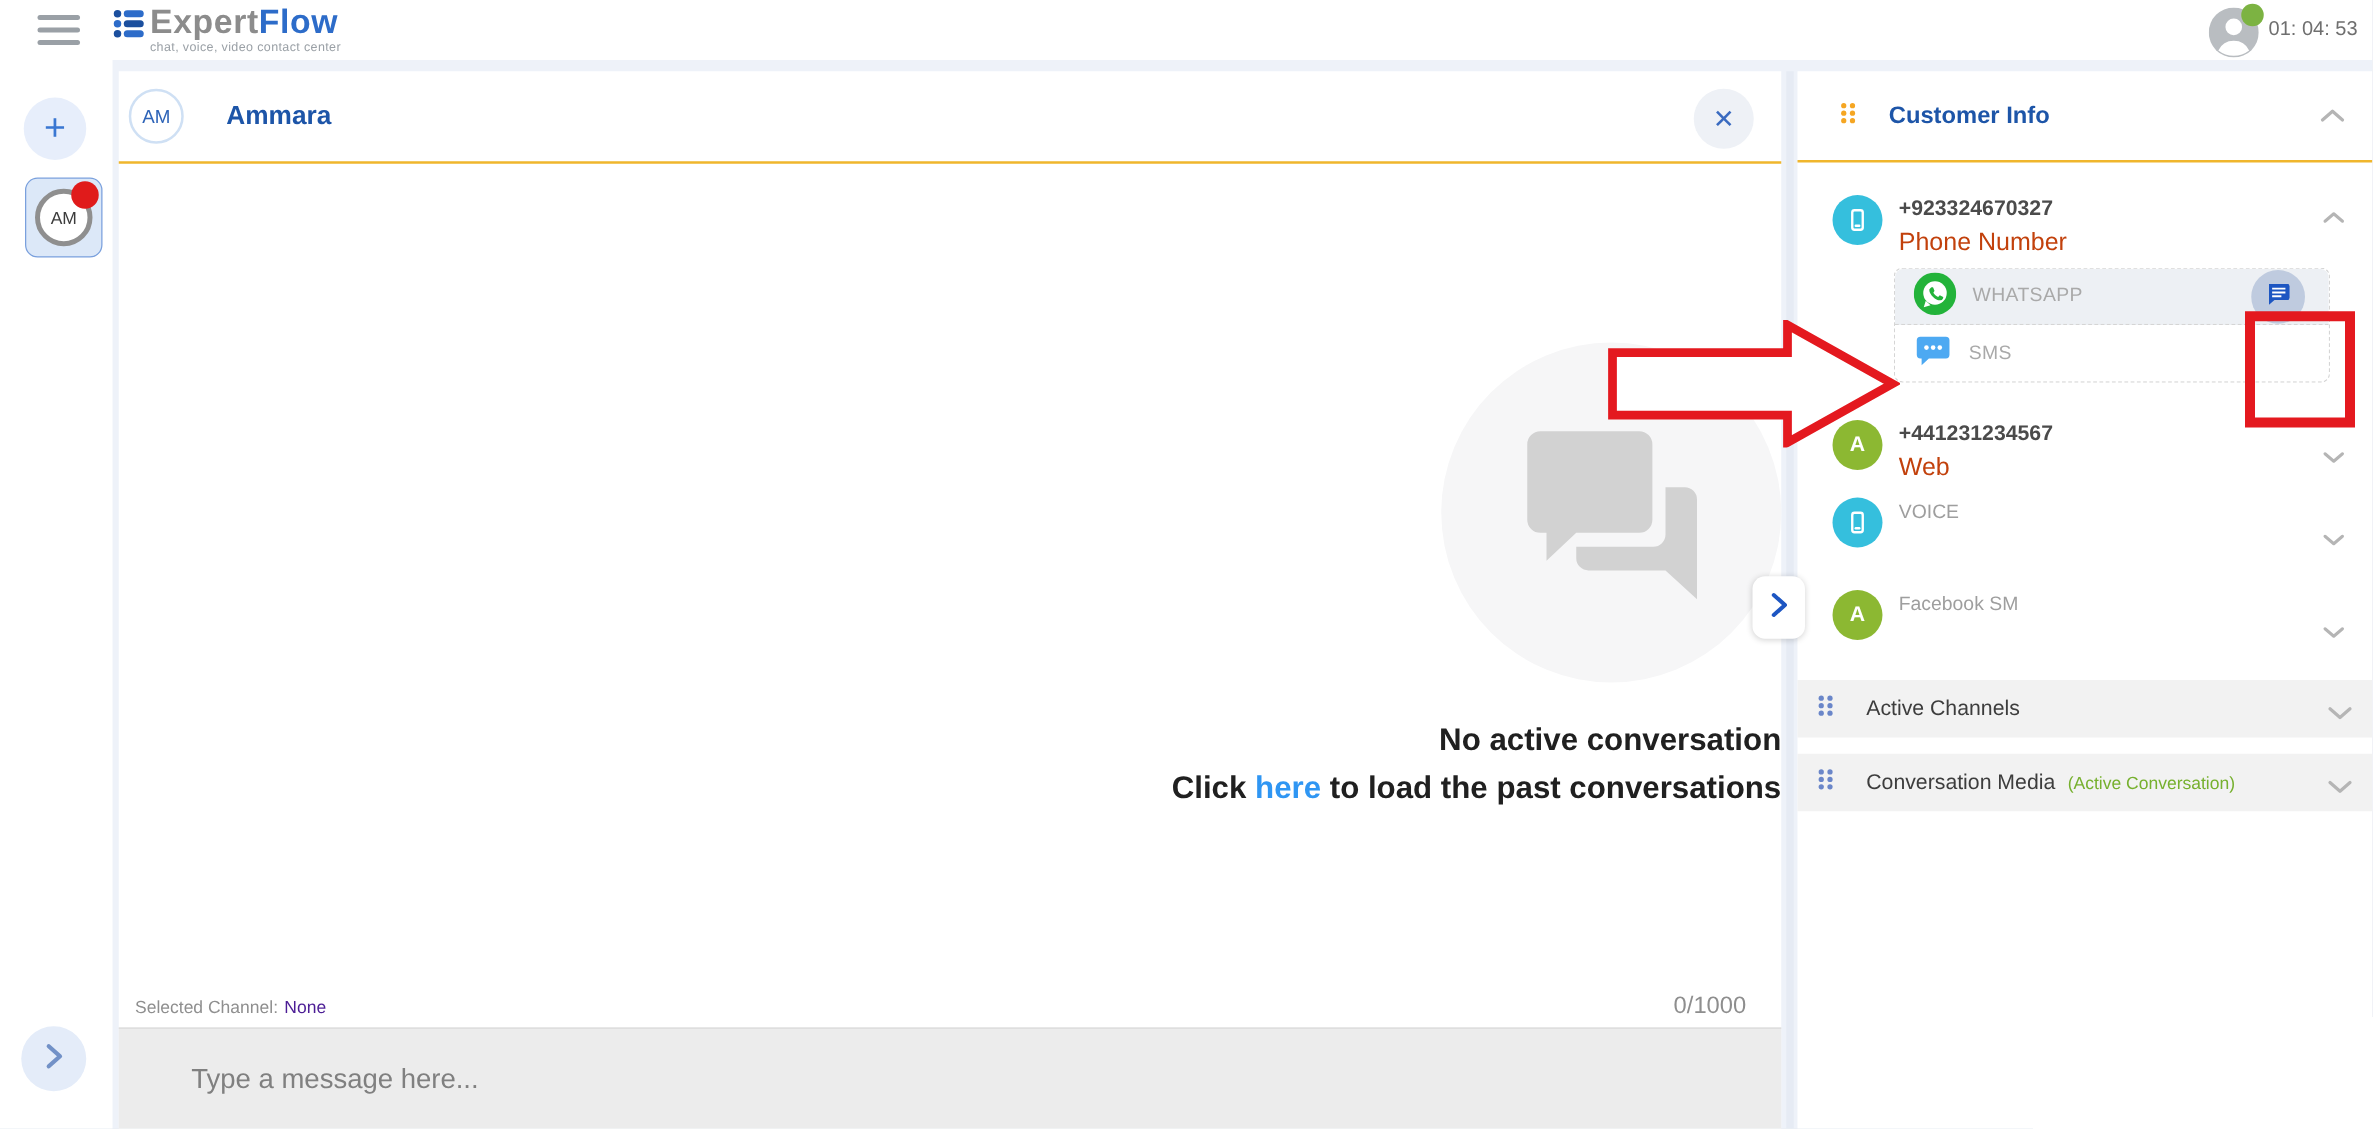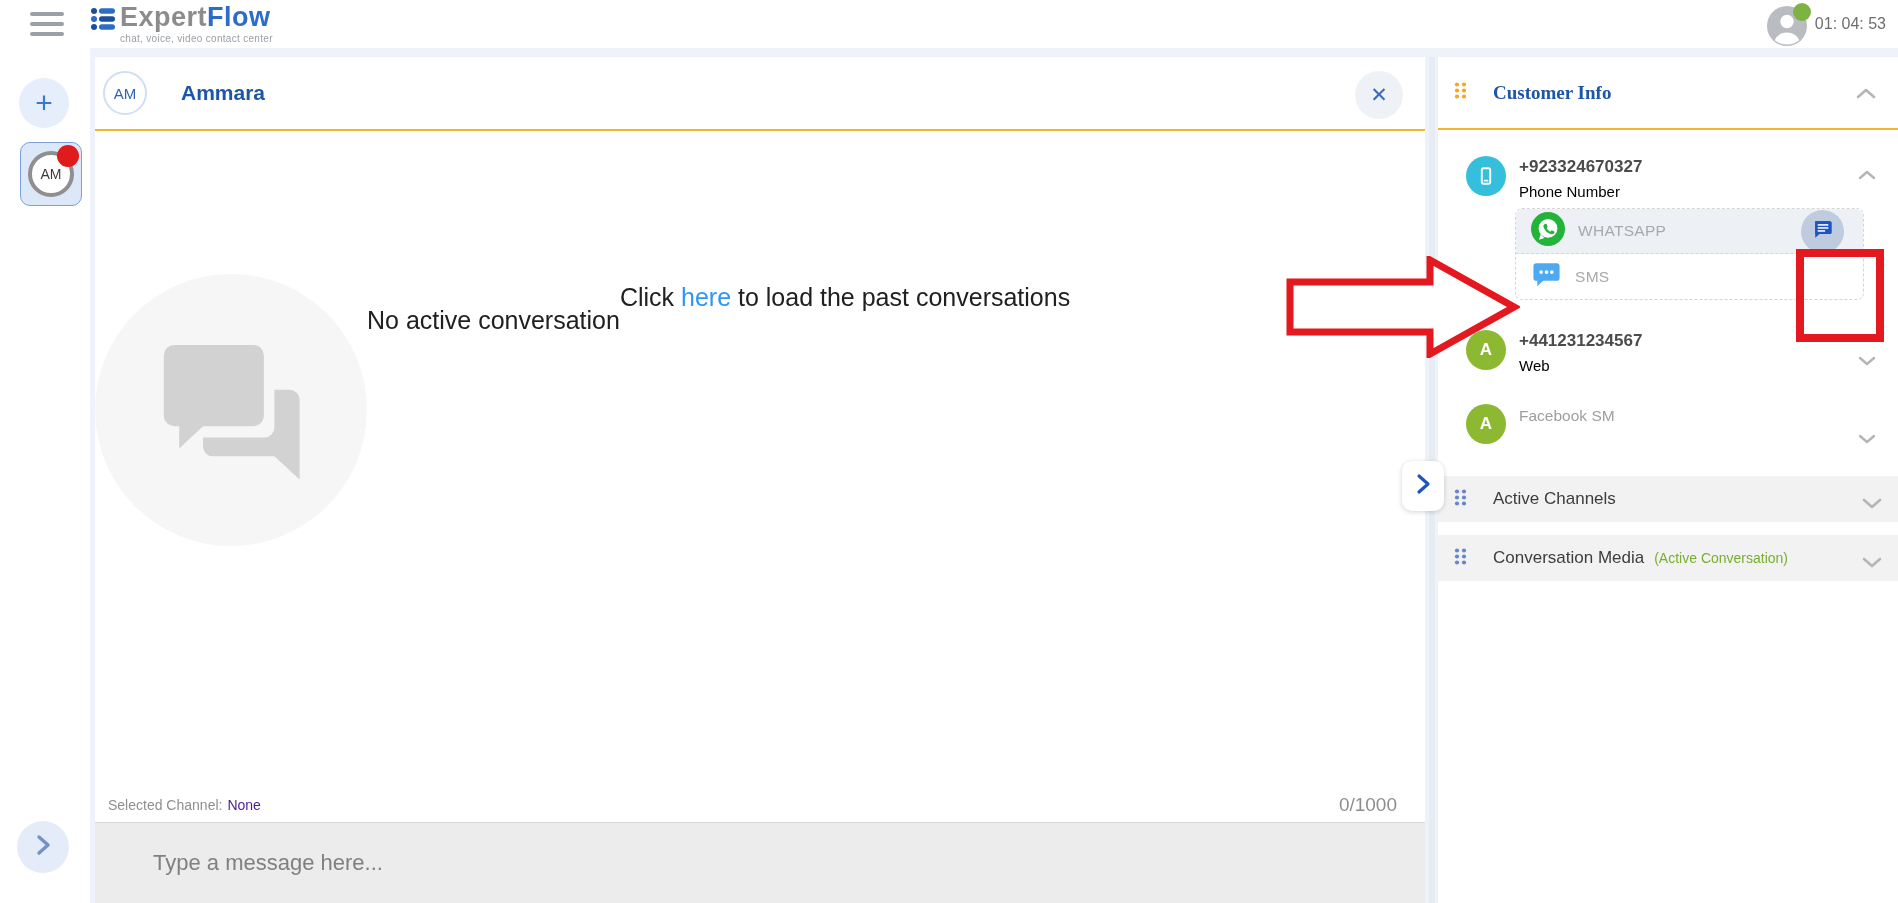--- a/index.html
+++ b/index.html
@@ -28,54 +28,54 @@
   .conv-ring { position:relative; width:46px; height:46px; border-radius:50%; background:#ffffff; border:4px solid #8f8f8f; display:flex; align-items:center; justify-content:center; font-size:14px; color:#3c3c3c; }
   .unread-dot { position:absolute; top:-10px; right:-9px; width:22px; height:22px; border-radius:50%; background:#e01b1b; }
   .rail-expand-btn { position:absolute; left:17px; top:773px; width:52px; height:52px; border-radius:50%; background:#e4ecf9; display:flex; align-items:center; justify-content:center; cursor:pointer; }
 
   
   .chat-panel { position:absolute; left:95px; top:57px; width:1330px; height:846px; background:#ffffff; z-index:2; }
   .chat-header { position:relative; height:74px; border-bottom:2px solid #f0b62c; display:flex; align-items:center; padding-left:8px; }
   .chat-avatar { width:44px; height:44px; border-radius:50%; border:2px solid #cfe0f4; display:flex; align-items:center; justify-content:center; font-size:15px; color:#2e64b8; background:#fff; }
   .chat-name { margin-left:34px; font-size:21px; font-weight:bold; color:#1d55a8; }
   .chat-close { position:absolute; right:22px; top:14px; width:48px; height:48px; border-radius:50%; background:#eef1f6; color:#3a6bc0; font-size:21px; display:flex; align-items:center; justify-content:center; cursor:pointer; }
-  .empty-state { position:absolute; left:0; right:0; top:217px; display:flex; flex-direction:row; align-items:flex-start; }
+  .empty-state { position:absolute; left:0; right:0; top:217px; display:flex; flex-direction:column; align-items:flex-end;font-weight:bold; }
   .empty-circle { width:272px; height:272px; border-radius:50%; background:#f6f6f7; display:flex; align-items:center; justify-content:center; }
   .empty-title { margin-top:32px; font-size:25px; color:#202020; }
   .empty-hint { margin-top:9px; font-size:25px; color:#202020; }
   .empty-hint .link { color:#2f96f3; cursor:pointer; }
   .chat-meta { position:absolute; left:0; right:0; bottom:81px; height:34px; display:flex; align-items:center; padding:0 28px 0 13px; }
   .meta-label { font-size:14px; color:#8f8f8f; }
   .meta-value { font-size:14px; color:#4c1d95; margin-left:5px; }
   .char-counter { margin-left:auto; font-size:19px; color:#8e8e8e; }
   .chat-inputbar { position:absolute; left:0; right:0; bottom:0; height:81px; background:#ececec; border-top:1px solid #d9d9d9; display:flex; align-items:center; }
   .msg-input { width:90%; margin-left:58px; background:transparent; border:none; outline:none; font-size:22px; color:#444; font-family:"Liberation Sans", sans-serif; }
   .msg-input::placeholder { color:#808080; opacity:1; }
   .panel-expand-btn { position:absolute; left:1402px; top:461px; width:42px; height:50px; background:#ffffff; border-radius:10px; box-shadow:0 1px 5px rgba(0,0,0,0.18); display:flex; align-items:center; justify-content:center; cursor:pointer; z-index:20; }
 
   
   .v-strip { position:absolute; left:1429px; top:57px; width:6px; height:846px; background:#e6ebf4; z-index:1; }
 
   
   .right-panel { position:absolute; left:1438px; top:57px; width:460px; height:846px; background:#ffffff; z-index:2; }
-  .ci-header { position:relative; height:73px; border-bottom:2px solid #f0b62c; display:flex; align-items:center; padding:0 16px;font-family:Liberation Serif, serif; }
+  .ci-header { position:relative; height:73px; border-bottom:2px solid #f0b62c; display:flex; align-items:center; padding:0 34px; }
   .ci-title { font-size:19px; font-weight:bold; color:#1d55a8; margin-left:26px; }
   .ci-collapse { position:absolute; right:22px; top:28px; cursor:pointer; }
   .tabs { display:flex; margin:7px 10px 0 10px; height:41px; }
   .tab { flex:1; display:flex; align-items:center; justify-content:center; font-size:16px; cursor:pointer; }
   .tab.inactive { background:#f4f4f4; color:#9b9b9b; }
   .tab.active { background:#ffffff; color:#1d5fc0; }
   .channels { padding:0 16px 0 28px; }
   .entry { position:relative; display:flex; margin-top:26px; min-height:44px; }
   .entry .e-icon { width:40px; height:40px; border-radius:50%; flex:none; display:flex; align-items:center; justify-content:center; color:#fff; font-size:17px; font-weight:bold; }
   .e-icon.teal { background:#35bfdd; }
   .e-icon.green { background:#8cb832; }
   .e-texts { margin-left:13px; padding-top:1px; }
   .e-value { font-size:17px; font-weight:bold; color:#4b4b4b; }
-  .e-type { font-size:15px; color:#000000; margin-top:6px; }
+  .e-type { font-size:20px; color:#c2410c; margin-top:6px; }
   .e-label { font-size:15.5px; color:#9e9e9e; padding-top:2px; }
   .e-chev { position:absolute; right:6px; cursor:pointer; }
   .e-chev.top { top:10px; } .e-chev.mid { top:22px; } .e-chev.low { top:26px; }
   .sub-list { margin:8px 18px 0 49px; border:1px dashed #d5d5d5; border-radius:7px; }
   .sub-row { position:relative; height:45px; display:flex; align-items:center; padding-left:15px; cursor:pointer; }
   .sub-row.first { background:#edf0f4; border-radius:7px 7px 0 0; border-bottom:1px dashed #d5d5d5; }
   .sub-label { margin-left:13px; font-size:15.5px; color:#a9a9a9; letter-spacing:0.3px; }
   .chat-cta { position:absolute; right:19px; top:1px; width:43px; height:43px; border-radius:50%; background:#bfcbdf; display:flex; align-items:center; justify-content:center; cursor:pointer; }
   .section-bar { position:relative; height:46px; background:#f2f2f2; display:flex; align-items:center; padding:0 16px; cursor:pointer; }
   .section-bar.first { margin-top:28px; }
@@ -286,20 +286,36 @@
           <div class="e-value">+441231234567</div>
           <div class="e-type">Web</div>
         </div>
         <span class="e-chev mid">
           <svg width="18" height="10" viewBox="0 0 18 10">
               <polyline points="2,2 9,8 16,2" fill="none" stroke="#b5b5b5" stroke-width="2.4" stroke-linecap="round" stroke-linejoin="round"></polyline>
             </svg>
         </span>
       </div>
 
+      <div class="entry" style="margin-top:12px;">
+        <div class="e-icon teal">
+          <svg width="24" height="24" viewBox="0 0 24 24" fill="none" stroke="#ffffff" stroke-width="1.9" stroke-linecap="round">
+            <rect x="7.8" y="4.2" width="8.4" height="15.6" rx="1.8"></rect>
+              <line x1="10.6" y1="16.6" x2="13.4" y2="16.6"></line>
+          </svg>
+        </div>
+        <div class="e-texts">
+          <div class="e-label">VOICE</div>
+        </div>
+        <span class="e-chev low">
+          <svg width="18" height="10" viewBox="0 0 18 10">
+              <polyline points="2,2 9,8 16,2" fill="none" stroke="#b5b5b5" stroke-width="2.4" stroke-linecap="round" stroke-linejoin="round"></polyline>
+            </svg>
+        </span>
+      </div>
 
       <div class="entry" style="margin-top:30px;">
         <div class="e-icon green">
             <span>A</span>
           </div>
         <div class="e-texts">
           <div class="e-label">Facebook SM</div>
         </div>
         <span class="e-chev low">
           <svg width="18" height="10" viewBox="0 0 18 10">

